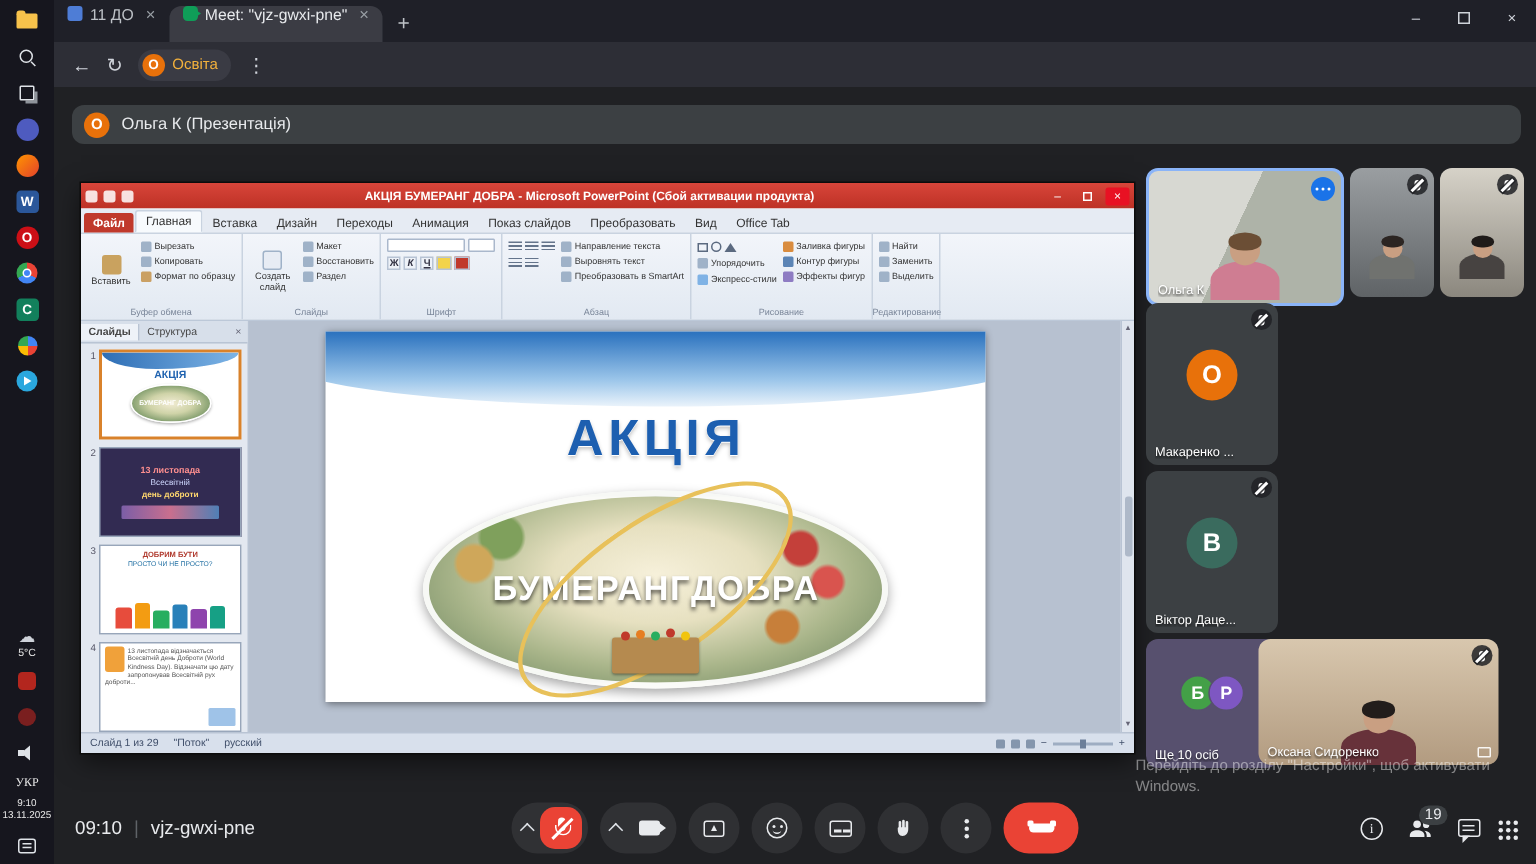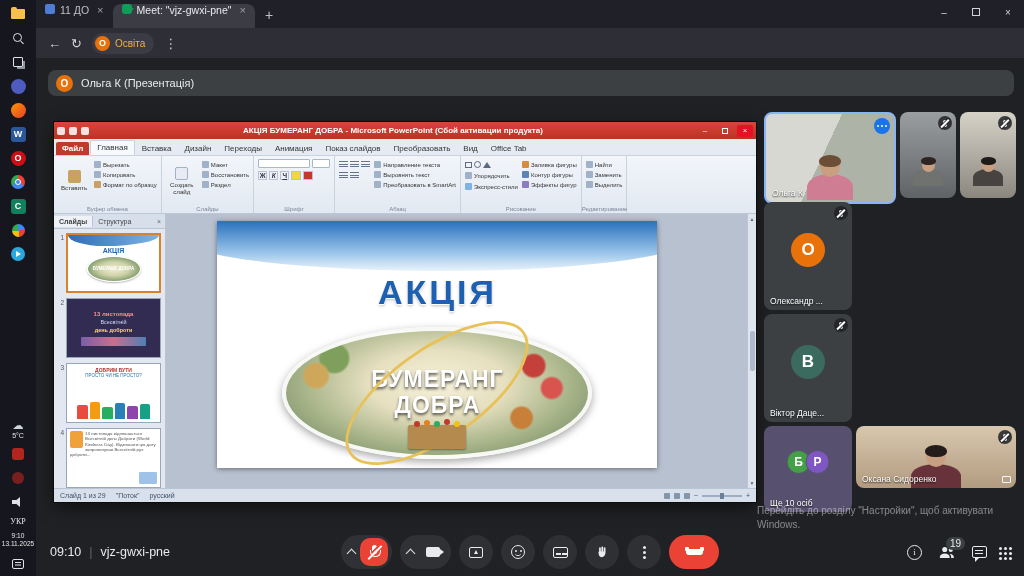--- a/index.html
+++ b/index.html
@@ -115,21 +115,21 @@
 .bar{flex:1;border-radius:2px 2px 0 0;}
 .t4txt{font-size:4.4px;color:#555;line-height:1.2;padding:2px 3px;}
 .t4blob{float:left;width:13px;height:17px;background:#f0a13a;border-radius:2px;margin:0 2px 1px 0;}
 .t4blue{position:absolute;right:3px;bottom:3px;width:18px;height:12px;background:#9fc3e8;border-radius:1px;}
 .editor{flex:1;background:#b7c1d0;position:relative;min-width:0;}
 .vscroll{position:absolute;right:0;top:0;bottom:0;width:9px;background:#dfe5ee;border-left:1px solid #b9c4d4;display:flex;flex-direction:column;align-items:center;justify-content:space-between;padding:2px 0;color:#667;font-size:5px;}
 .vthumb{width:5px;height:40px;background:#aeb9c9;border-radius:2px;}
 .slide{position:absolute;left:46%;top:7px;transform:translateX(-50%);width:440px;height:247px;background:#fff;box-shadow:0 1px 5px rgba(0,0,0,.45);overflow:hidden;}
 .wave-band{position:absolute;top:-38px;left:-30px;width:520px;height:88px;background:linear-gradient(180deg,#16427e 0%,#2f75c0 45%,#9cc6ea 80%,#eaf3fb 100%);border-radius:0 0 100% 100%/0 0 90% 70%;}
 .slide-title{position:absolute;top:52px;left:0;right:0;text-align:center;font-size:34px;font-weight:bold;color:#1d5fb0;letter-spacing:3px;text-shadow:0 1px 0 #fff,0 2px 3px rgba(0,0,0,.25);}
-.oval{position:absolute;left:50%;top:106px;transform:translateX(-50%);width:310px;height:132px;border-radius:50%;border:4px solid rgba(255,255,255,.92);box-shadow:0 3px 8px rgba(0,0,0,.35);display:flex;flex-direction:column;align-items:center;justify-content:center;color:#fff;font-weight:bold;background:
+.oval{position:absolute;left:50%;top:106px;transform:translateX(-50%);width:310px;height:132px;border-radius:50%;border:4px solid rgba(255,255,255,.92);box-shadow:0 3px 8px rgba(0,0,0,.35);display:flex;align-items:center;justify-content:center;color:#fff;font-weight:bold;background:
  radial-gradient(circle at 82% 28%, #c4403a 0 4%, transparent 5%),
  radial-gradient(circle at 88% 46%, #d9544e 0 3.5%, transparent 4.5%),
  radial-gradient(circle at 10% 36%, #cfa75a 0 4%, transparent 5%),
  radial-gradient(circle at 16% 22%, #7fa05c 0 5%, transparent 6%),
  radial-gradient(circle at 78% 70%, #c77f3a 0 4%, transparent 5%),
  radial-gradient(ellipse at 50% 42%, #f6f0da 0%, #e6e0c0 32%, #a9b58a 62%, #5e7a54 100%);}
 .oval .l1,.oval .l2{font-size:23px;letter-spacing:1px;text-shadow:0 2px 3px rgba(0,0,0,.65);line-height:1.12;}
 .arcL,.arcR{position:absolute;border:3px solid #e8c15a;border-radius:50%;}
 .arcL{inset:16px 44px;border-right-color:transparent;border-bottom-color:transparent;transform:rotate(-35deg);}
 .arcR{inset:16px 44px;border-left-color:transparent;border-top-color:transparent;transform:rotate(-35deg);}
@@ -173,21 +173,21 @@
 #t-vlasov .torso{width:32px;height:17px;background:#565c4c;}#t-vlasov .person{bottom:0;}
 #t-viktor{left:0;top:202px;width:88px;height:108px;}
 #t-viktor .avatar-c{width:34px;height:34px;font-size:17px;}
 #t-vitaliy{left:92px;top:202px;width:160px;height:108px;background:linear-gradient(180deg,#e8e6e1,#b9b6b0);}
 #t-vitaliy .head{width:24px;height:24px;}#t-vitaliy .hair{background:#38302a;}
 #t-vitaliy .torso{width:58px;height:30px;background:#a09d98;}#t-vitaliy .person{bottom:0;}
 #t-more{left:0;top:314px;width:88px;height:86px;background:#57506e;}
 .more-avs{position:absolute;left:50%;top:42%;transform:translate(-50%,-50%);display:flex;}
 .more-av{width:24px;height:24px;border-radius:50%;color:#fff;font-size:12px;font-weight:bold;display:flex;align-items:center;justify-content:center;border:1.5px solid #57506e;}
 .more-av+.more-av{margin-left:-5px;}
-#t-oksana{left:92px;top:314px;width:160px;height:62px;background:linear-gradient(180deg,#d8c7ae,#b29b80);}
+#t-oksana{left:75px;top:314px;width:160px;height:84px;background:linear-gradient(180deg,#d8c7ae,#b29b80);}
 #t-oksana .head{width:20px;height:20px;}#t-oksana .hair{background:#221d1b;}
 #t-oksana .torso{width:50px;height:24px;background:#67323a;}#t-oksana .person{bottom:0;}
 .corner-ic{position:absolute;right:5px;bottom:5px;width:9px;height:7px;border:1.2px solid #fff;border-radius:1px;opacity:.9;z-index:3;}
 
 
 .controlbar{position:absolute;left:0;right:0;bottom:0;height:48px;background:#202124;display:flex;align-items:center;padding:0 14px;z-index:20;}
 .cb-left{display:flex;align-items:center;gap:8px;color:#e8eaed;font-size:12.5px;}
 .cb-sep{color:#5f6368;}
 .cb-center{position:absolute;left:50%;transform:translateX(-50%);display:flex;align-items:center;gap:8px;}
 .pillgrp{height:34px;background:#303134;border-radius:18px;display:flex;align-items:center;padding:0 4px 0 7px;gap:5px;}
@@ -604,21 +604,21 @@
             <span class="head">
               <span class="hair"></span>
             </span>
             <span class="torso"></span>
           </span>
         <span class="mute"></span>
       </div>
       <div class="tile" id="t-oleks">
         <span class="avatar-c" style="background: rgb(232, 113, 10);">О</span>
         <span class="mute"></span>
-        <span class="tname">Олександр ...</span>
+        <span class="tname">Макаренко ...</span>
       </div>
       <div class="tile" id="t-viktor">
         <span class="avatar-c" style="background: rgb(58, 107, 94);">В</span>
         <span class="mute"></span>
         <span class="tname">Віктор Даце...</span>
       </div>
       <div class="tile" id="t-more">
         <span class="more-avs">
           <span class="more-av" style="background: rgb(67, 160, 71);">Б</span>
           <span class="more-av" style="background: rgb(126, 87, 194);">Р</span>

